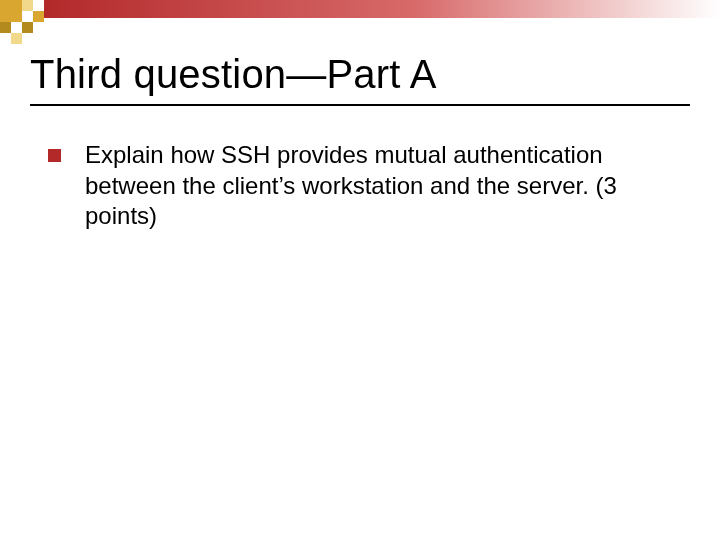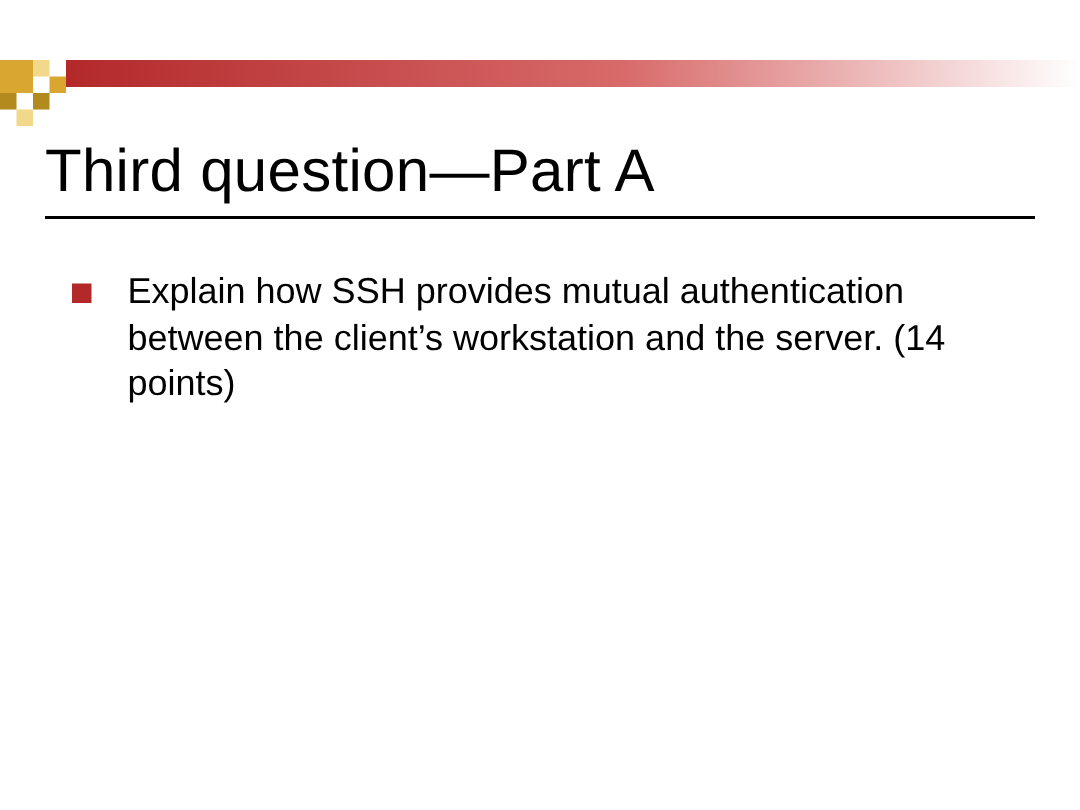--- a/index.html
+++ b/index.html
@@ -9,21 +9,20 @@
     height: 540px;
     background: #ffffff;
     font-family: Arial, Helvetica, sans-serif;
     overflow: hidden;
   }
   .slide {
     position: relative;
     width: 720px;
     height: 492px;
     box-sizing: border-box;
-    margin-top: 40px;
   }
   .corner-logo {
     position: absolute;
     top: 0;
     left: 0;
     width: 44px;
     height: 44px;
   }
   .top-stripe {
     position: absolute;
@@ -92,17 +91,17 @@
   </svg>
 
   <div class="top-stripe"></div>
 
   <div class="title">Third question—Part A</div>
   <div class="title-underline"></div>
 
   <div class="body-area">
     <div class="bullet-row">
       <div class="bullet-icon"></div>
-      <div class="bullet-text">Explain how SSH provides mutual authentication between the client’s workstation and the server.  (14 points)</div>
+      <div class="bullet-text">Explain how SSH provides mutual authentication between the client’s workstation and the server.  (3 points)</div>
     </div>
   </div>
 
 </div>
 
 </body></html>

